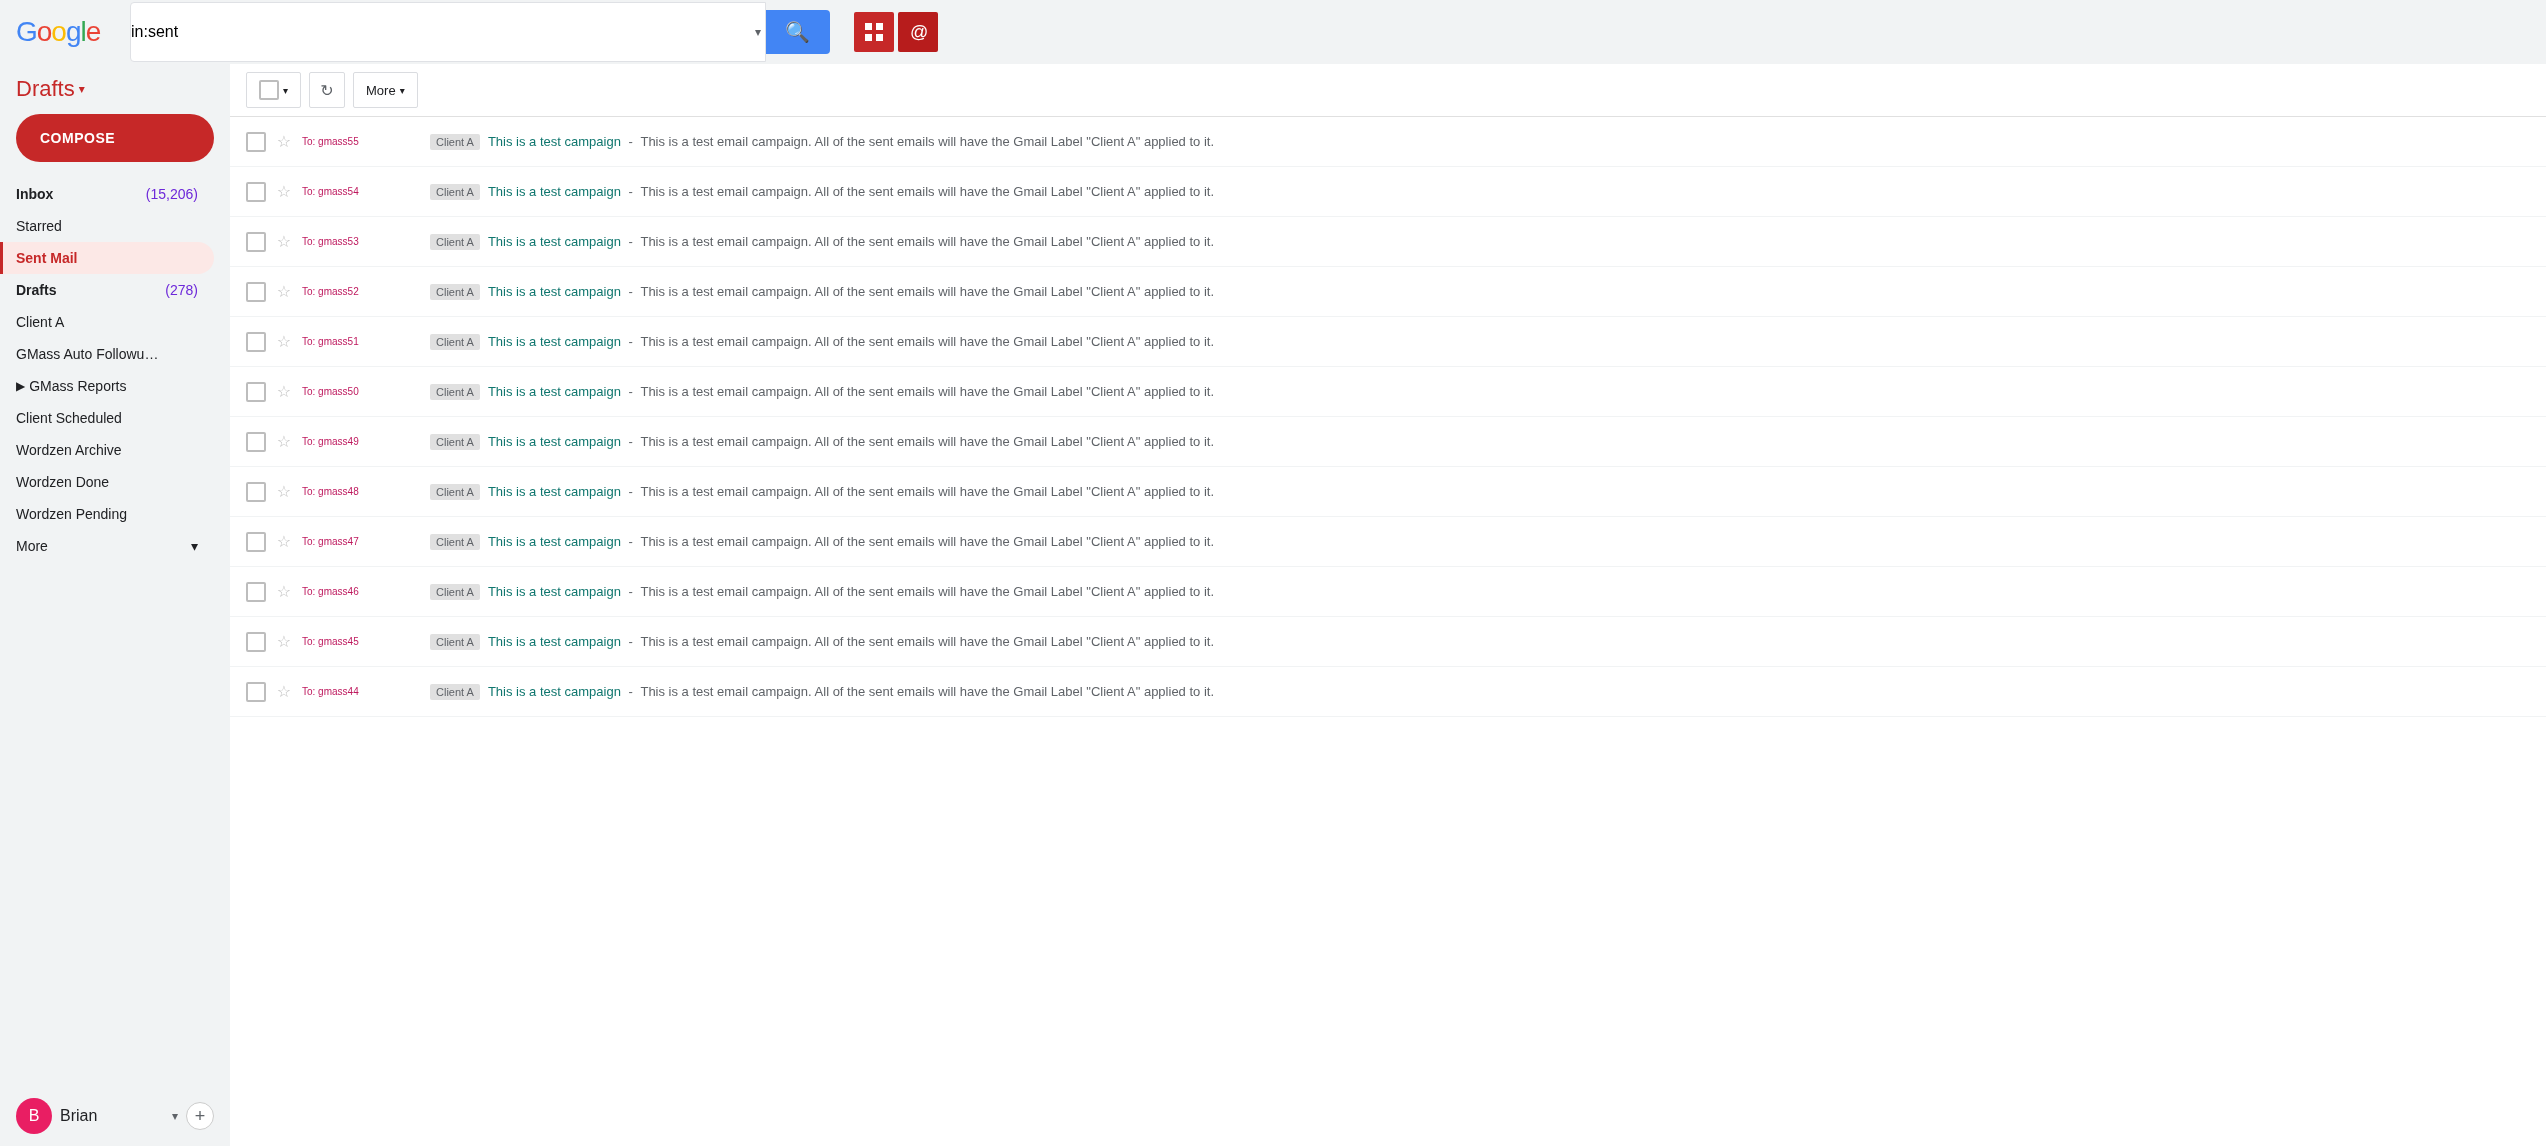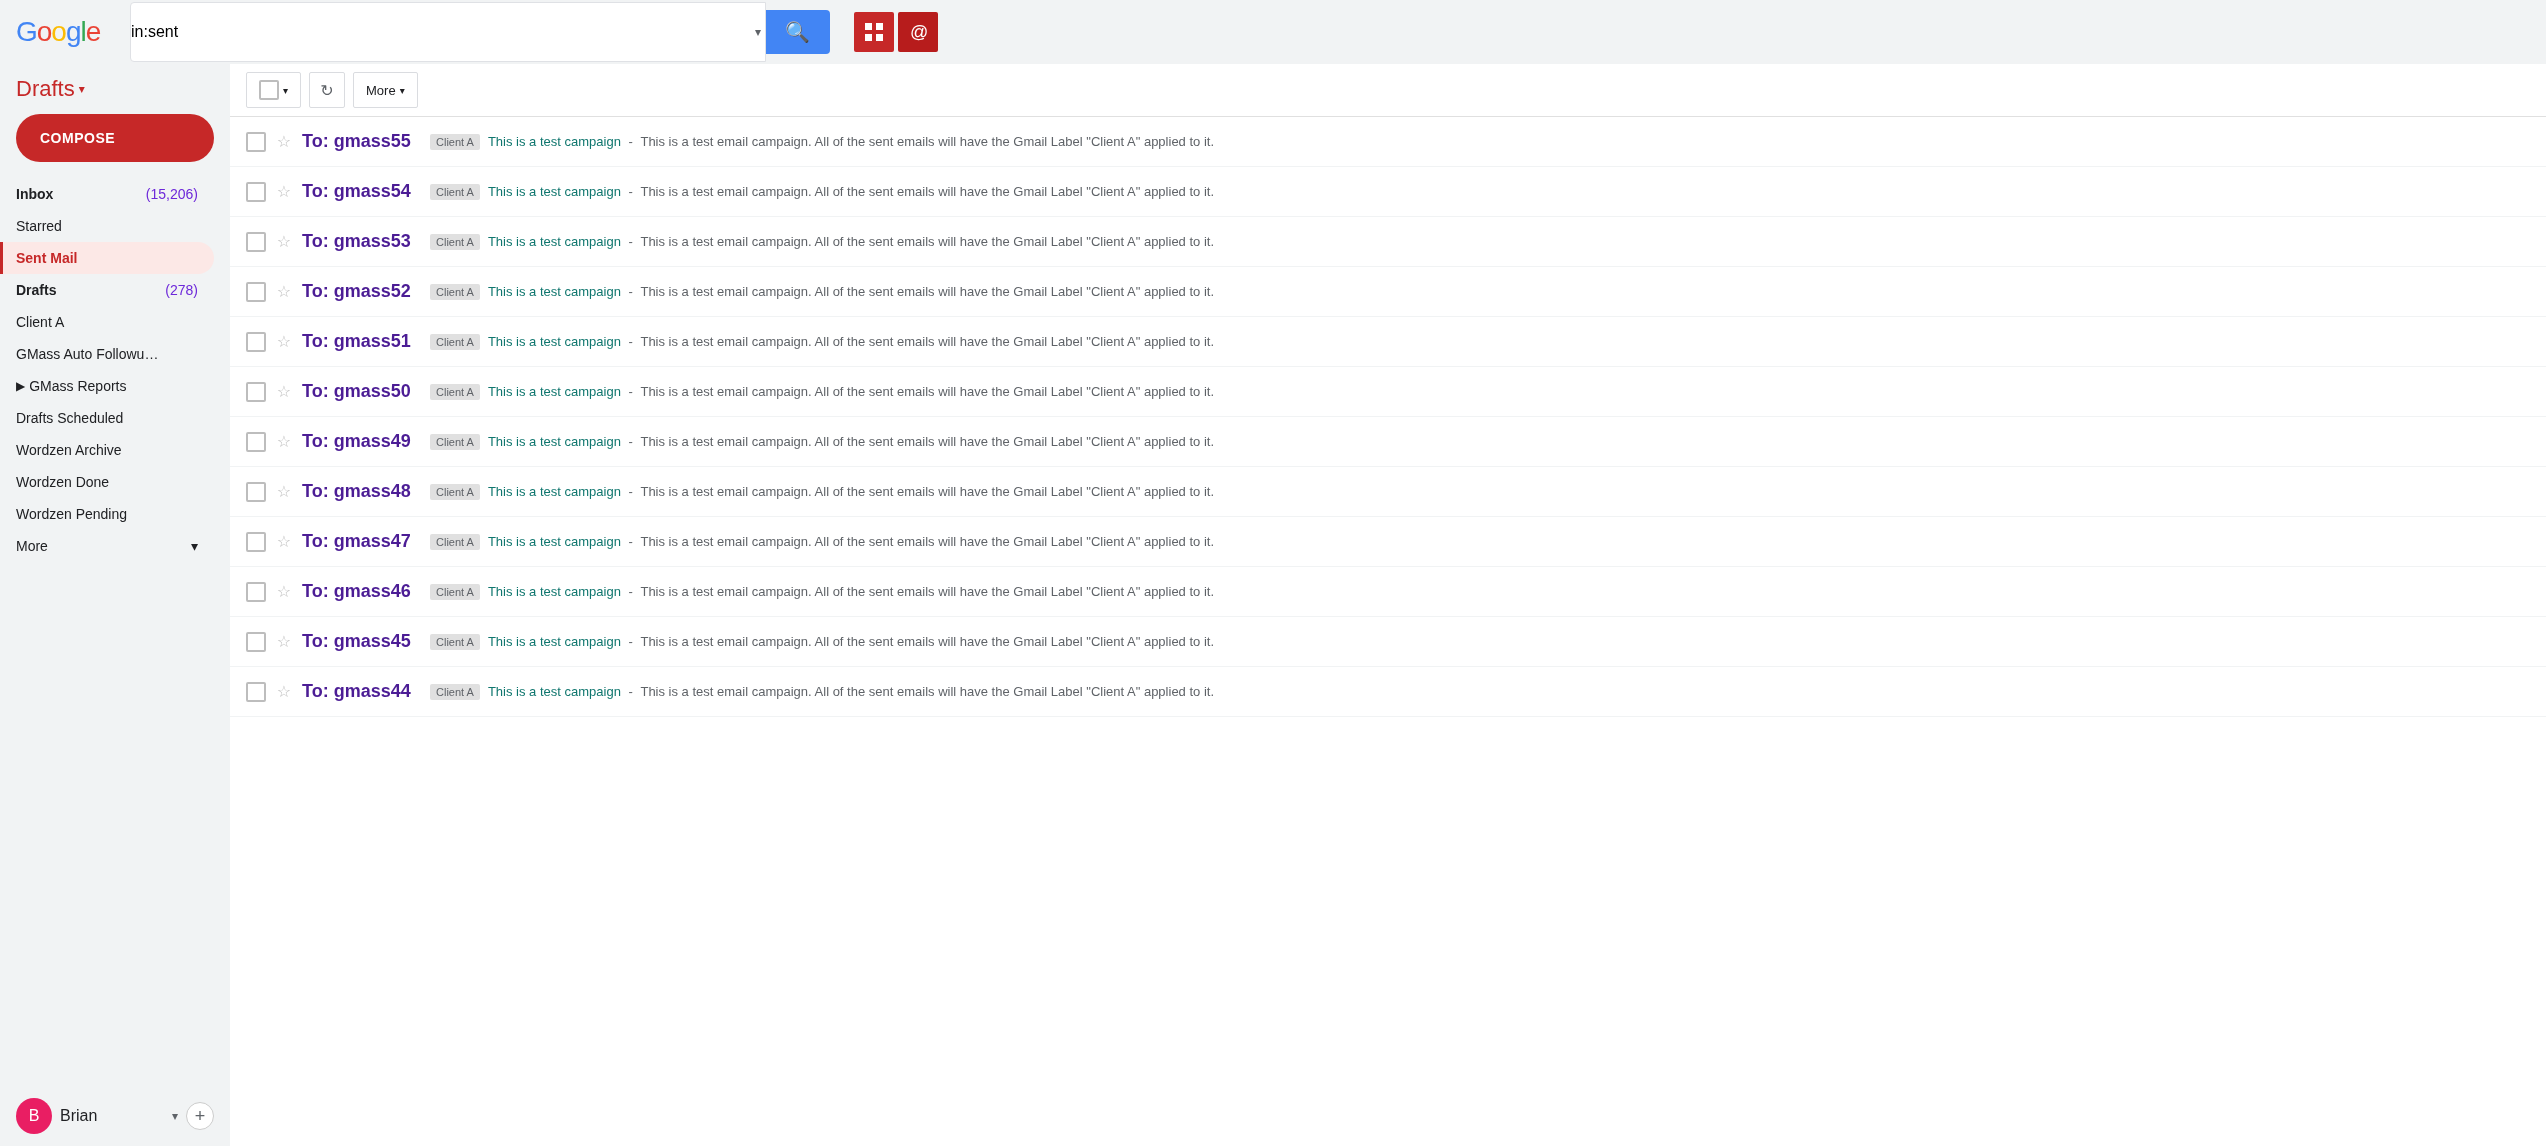--- a/index.html
+++ b/index.html
@@ -290,23 +290,23 @@
       color: #bdbdbd;
       font-size: 16px;
       flex-shrink: 0;
       display: flex;
       align-items: center;
       justify-content: center;
     }
     .email-recipient {
       width: 120px;
       min-width: 120px;
-      font-size: 18px;
-      color: #4c1d95;
-      font-weight: bold;
+      font-size: 10px;
+      color: #be185d;
+      font-weight: normal;
       overflow: hidden;
       text-overflow: ellipsis;
       white-space: nowrap;
     }
     .email-label-tag {
       background: #e0e0e0;
       color: #5f6368;
       font-size: 11px;
       padding: 2px 6px;
       border-radius: 2px;
@@ -406,21 +406,21 @@
           <span class="label">Client A</span>
         </div>
         <div class="sidebar-item">
           <span class="label">GMass Auto Followu…</span>
         </div>
         <div class="sidebar-item">
           <span class="arrow">▶</span>
           <span class="label">GMass Reports</span>
         </div>
         <div class="sidebar-item">
-          <span class="label">Drafts Scheduled</span>
+          <span class="label">Client Scheduled</span>
         </div>
         <div class="sidebar-item">
           <span class="label">Wordzen Archive</span>
         </div>
         <div class="sidebar-item">
           <span class="label">Wordzen Done</span>
         </div>
         <div class="sidebar-item">
           <span class="label">Wordzen Pending</span>
         </div>

